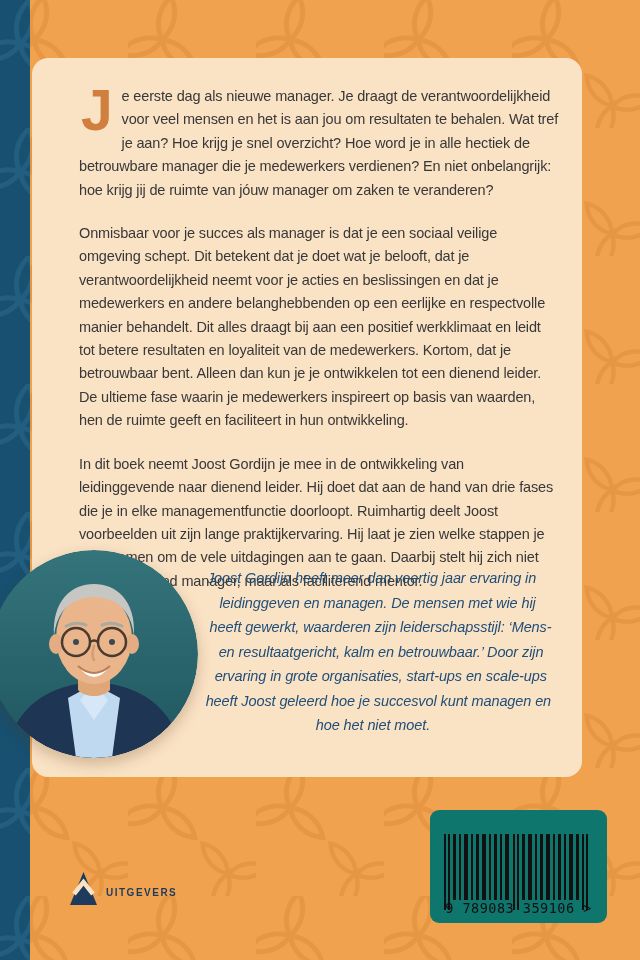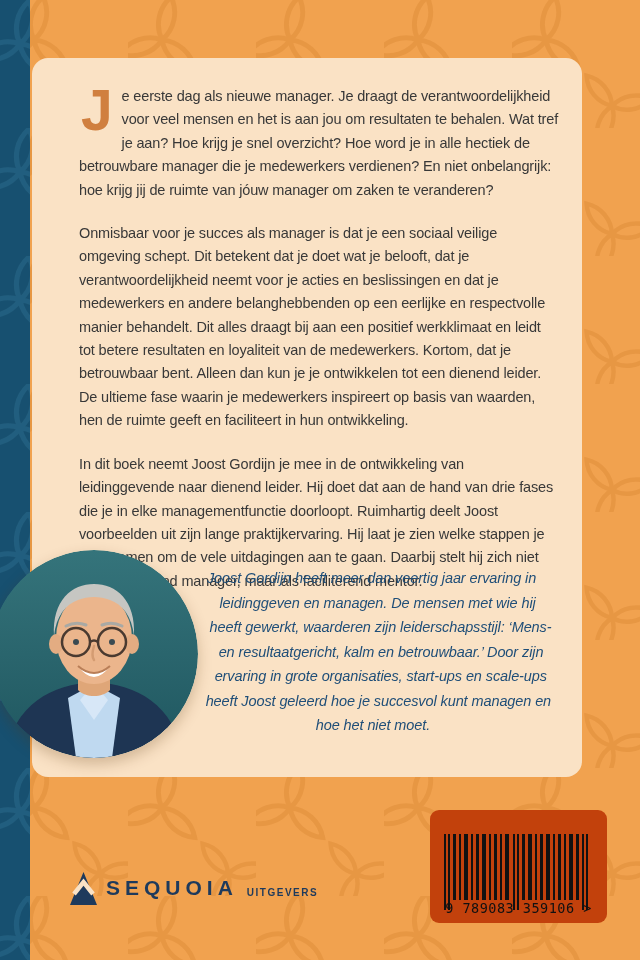--- a/index.html
+++ b/index.html
@@ -28,21 +28,21 @@
   .photo svg{display:block;}
 
   .logo{position:absolute;left:70px;top:871px;z-index:2;display:flex;
         align-items:flex-end;gap:9px;}
   .logo-name{color:#1E3A5C;font-size:21px;font-weight:bold;
              letter-spacing:5px;line-height:34px;}
   .logo-suffix{color:#1E3A5C;font-size:10px;font-weight:bold;
                letter-spacing:1.5px;line-height:25px;}
 
   .barcode{position:absolute;left:430px;top:810px;width:177px;height:113px;
-           background:#c2410c;border-radius:9px;z-index:2;
+           background:#0f766e;border-radius:9px;z-index:2;
            display:flex;flex-direction:column;align-items:center;
            justify-content:flex-end;padding-bottom:7px;box-sizing:border-box;}
   .barcode-digits{color:#111;font-family:"DejaVu Sans Mono",monospace;
                   font-size:13.5px;letter-spacing:0.5px;margin-top:-12px;
                   background:transparent;}
 </style>
 </head>
 <body>
 
 <div class="page">
@@ -132,21 +132,20 @@
         <path d="M88,116 q16,14 32,0" stroke="#B97E57" stroke-width="2" fill="none"></path>
       </g>
     </svg>
   </div>
 
   <div class="logo">
     <svg width="27" height="34" viewBox="0 0 27 34">
       <polygon points="13.5,1 27,34 0,34" fill="#1E3A5C"></polygon>
       <polyline points="4,23 13.5,11 23,23" stroke="#FAE2C5" stroke-width="4.5" fill="none"></polyline>
     </svg>
-    <span class="logo-name">SEQUOIA</span>
     <span class="logo-suffix">UITGEVERS</span>
   </div>
 
   <div class="barcode">
     <svg width="150" height="78" viewBox="0 0 150 78">
       <g fill="#111">
         <rect x="0" y="0" width="2" height="76"></rect>
           <rect x="4" y="0" width="2" height="76"></rect>
         <rect x="9" y="0" width="3" height="66"></rect>
           <rect x="15" y="0" width="2" height="66"></rect>

